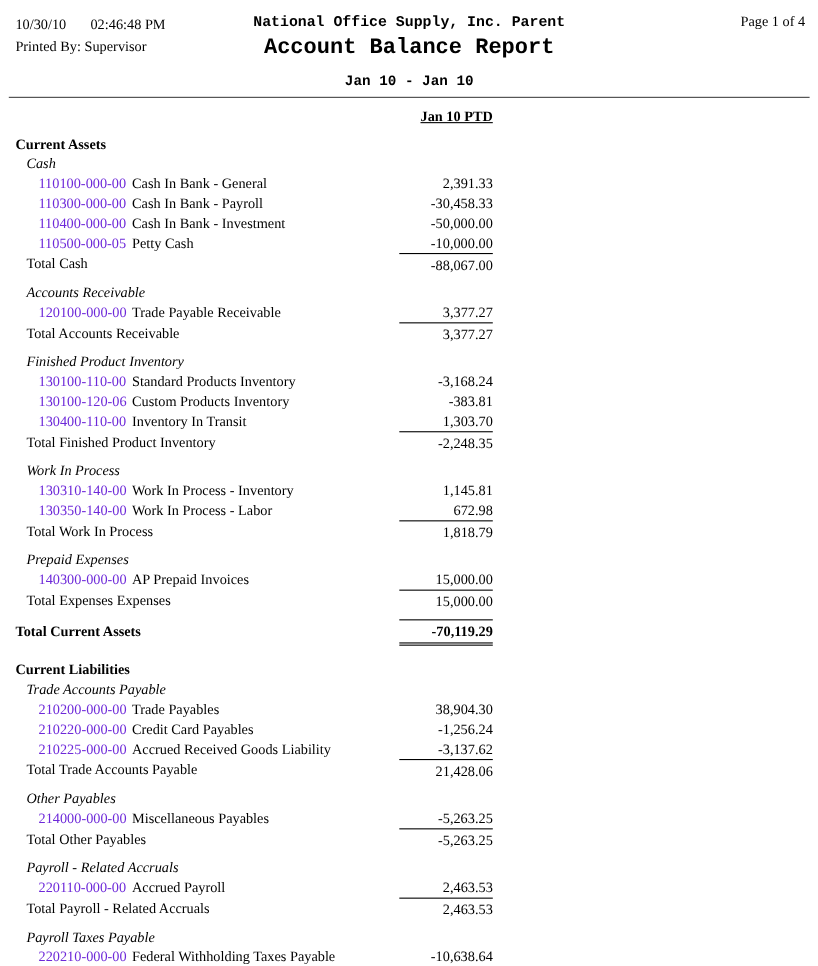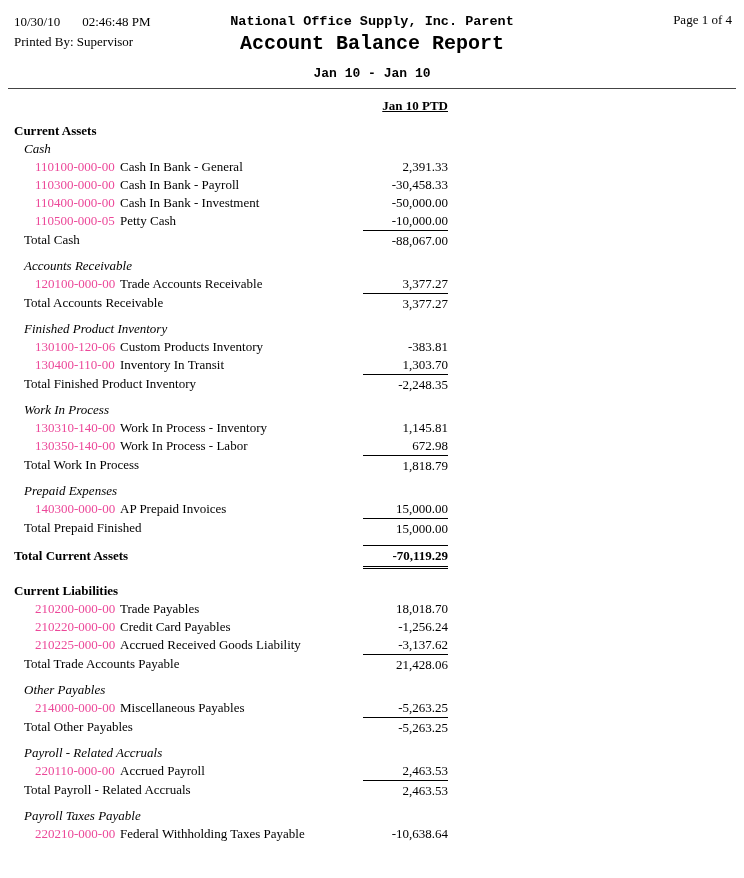--- a/index.html
+++ b/index.html
@@ -34,21 +34,21 @@
   }
   .col-hdr span { text-decoration: underline; }
   
   .report-body {
     position: absolute; left: 14px; top: 121px; width: 434px;
   }
   .row { position: relative; height: 18px; line-height: 18px; white-space: nowrap; }
   .section-name { font-weight: bold; height: 19px; line-height: 19px; }
   .group { margin-bottom: 7px; }
   .group-name { padding-left: 10px; font-style: italic; }
-  .acct-num { position: absolute; left: 21px; color: #ec4899; cursor: pointer; }
+  .acct-num { position: absolute; left: 21px; color: #6d28d9; cursor: pointer; }
   .acct-desc { position: absolute; left: 106px; }
   .amount { position: absolute; right: 0; top: 0; text-align: left; }
   .total-row { position: relative; height: 20px; line-height: 20px; }
   .total-label { position: absolute; left: 10px; }
   .total-amt {
     position: absolute; right: 0; top: 0; width: 85px; text-align: right;
     border-top: 1px solid #000000; line-height: 19px;
   }
   .section-total-row { position: relative; height: 26px; margin: 6px 0 10px 0; }
   .section-total-label { position: absolute; left: 0; top: 3px; font-weight: bold; }
@@ -114,30 +114,35 @@
           </div>
           <div class="total-row">
             <span class="total-label">Total Cash</span>
             <span class="total-amt">-88,067.00</span>
           </div>
         </div>
         <div class="group">
           <div class="row group-name">Accounts Receivable</div>
           <div class="row">
             <span class="acct-num">120100-000-00</span>
-            <span class="acct-desc">Trade Accounts Receivable</span>
+            <span class="acct-desc">Trade Payable Receivable</span>
             <span class="amount">3,377.27</span>
           </div>
           <div class="total-row">
             <span class="total-label">Total Accounts Receivable</span>
             <span class="total-amt">3,377.27</span>
           </div>
         </div>
         <div class="group">
           <div class="row group-name">Finished Product Inventory</div>
+          <div class="row">
+            <span class="acct-num">130100-110-00</span>
+            <span class="acct-desc">Standard Products Inventory</span>
+            <span class="amount">-3,168.24</span>
+          </div>
           <div class="row">
             <span class="acct-num">130100-120-06</span>
             <span class="acct-desc">Custom Products Inventory</span>
             <span class="amount">-383.81</span>
           </div>
           <div class="row">
             <span class="acct-num">130400-110-00</span>
             <span class="acct-desc">Inventory In Transit</span>
             <span class="amount">1,303.70</span>
           </div>
@@ -164,36 +169,37 @@
           </div>
         </div>
         <div class="group">
           <div class="row group-name">Prepaid Expenses</div>
           <div class="row">
             <span class="acct-num">140300-000-00</span>
             <span class="acct-desc">AP Prepaid Invoices</span>
             <span class="amount">15,000.00</span>
           </div>
           <div class="total-row">
-            <span class="total-label">Total Prepaid Finished</span>
+            <span class="total-label">Total Expenses Expenses</span>
             <span class="total-amt">15,000.00</span>
           </div>
         </div>
         <div class="section-total-row">
           <span class="section-total-label">Total Current Assets</span>
           <span class="section-total-amt">-70,119.29</span>
         </div>
       </div>
       <div class="section">
         <div class="row section-name">Current Liabilities</div>
         <div class="group">
+          <div class="row group-name">Trade Accounts Payable</div>
           <div class="row">
             <span class="acct-num">210200-000-00</span>
             <span class="acct-desc">Trade Payables</span>
-            <span class="amount">18,018.70</span>
+            <span class="amount">38,904.30</span>
           </div>
           <div class="row">
             <span class="acct-num">210220-000-00</span>
             <span class="acct-desc">Credit Card Payables</span>
             <span class="amount">-1,256.24</span>
           </div>
           <div class="row">
             <span class="acct-num">210225-000-00</span>
             <span class="acct-desc">Accrued Received Goods Liability</span>
             <span class="amount">-3,137.62</span>

